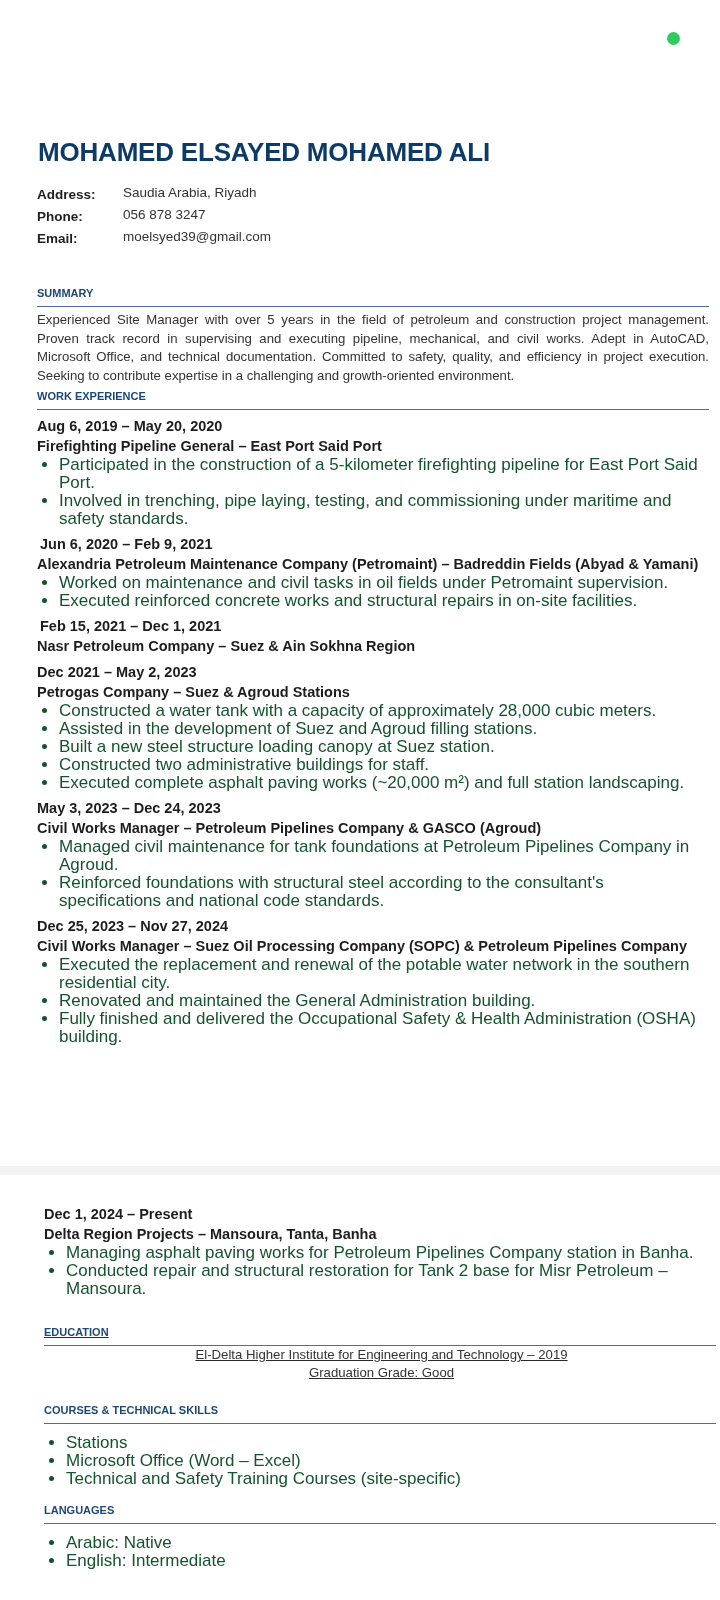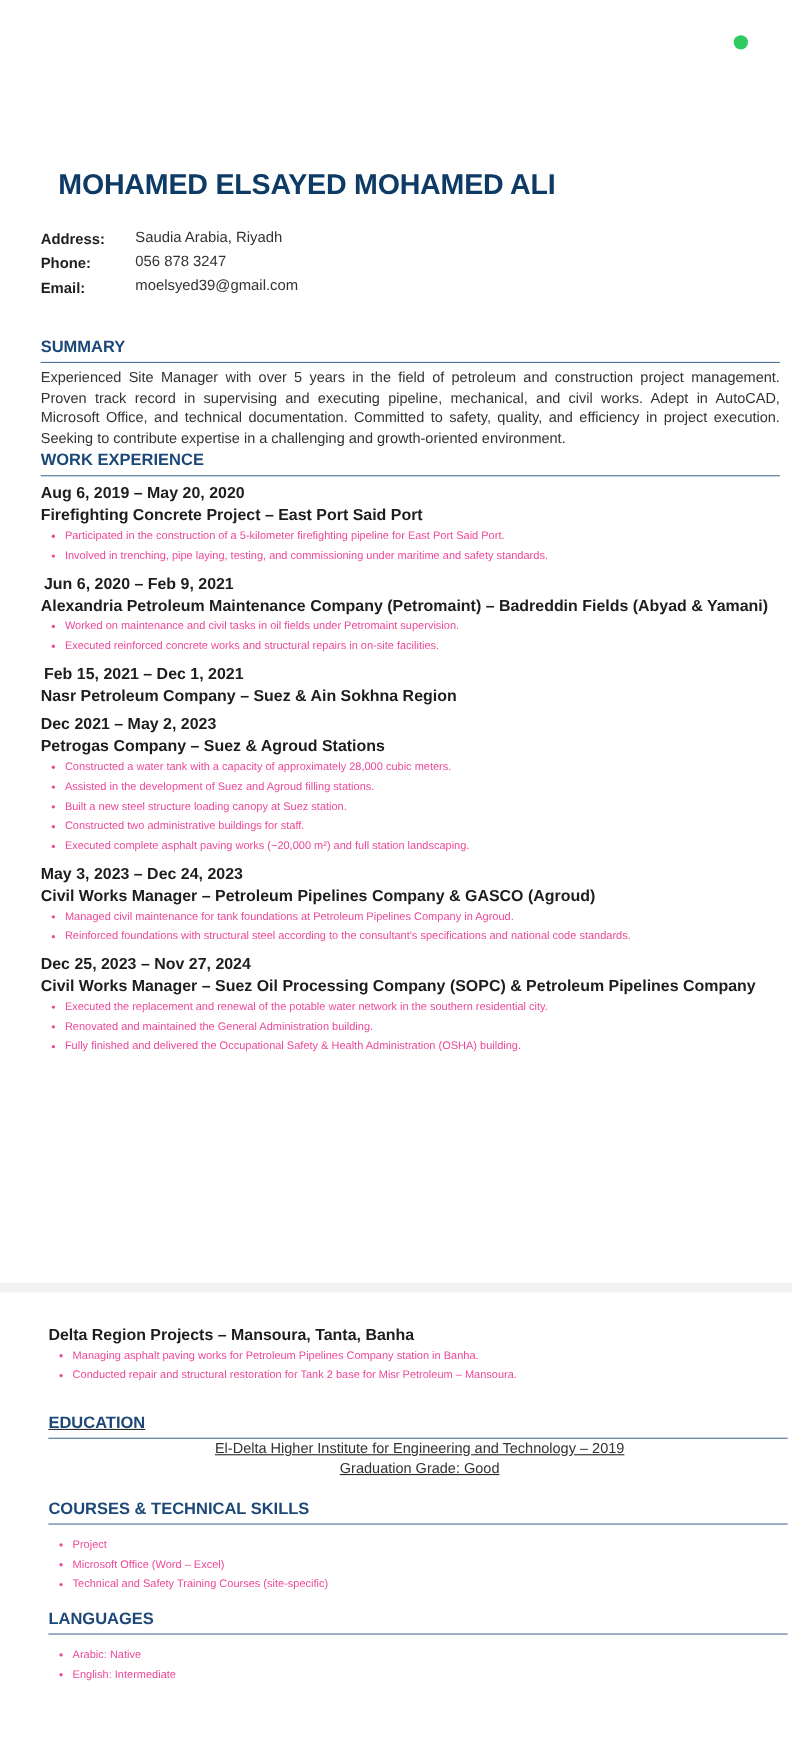--- a/index.html
+++ b/index.html
@@ -5,34 +5,34 @@
   html, body { margin: 0; padding: 0; }
   body {
     width: 720px; height: 1600px; background: #ffffff; position: relative; overflow: hidden;
     font-family: "Liberation Sans", sans-serif; color: #2a2a2a;
   }
   .status-dot { position: absolute; left: 667px; top: 32px; width: 13px; height: 13px; border-radius: 50%; background: #2ecc5e; }
   .page { position: absolute; left: 37px; width: 672px; }
   .page1 { top: 128px; }
   .page-gap { position: absolute; left: 0; top: 1166px; width: 720px; height: 9px; background: #f2f2f2; }
   .page2 { top: 1198px; left: 44px; width: 672px; }
-  h1 { margin: 16px; font-size: 26px; font-weight: 700; color: #0d3b66; letter-spacing: -0.2px; line-height: 46px; }
+  h1 { margin: 1px; font-size: 26px; font-weight: 700; color: #0d3b66; letter-spacing: -0.2px; line-height: 46px; }
   .contact { margin-top: 8px; font-size: 13.5px; }
   .contact-row { display: flex; line-height: 20px; }
   .contact-label { width: 86px; font-weight: 700; color: #1f1f1f; padding-top: 2px; }
   .contact-value { color: #333; }
-  .section-title { font-size: 15px; font-weight: 700; color: #1c4878; margin: 0; padding-bottom: 3px; border-bottom: 1.5px solid #4d6f96; line-height: 20px; }
+  .section-title { font-size: 11px; font-weight: 700; color: #1c4878; margin: 0; padding-bottom: 3px; border-bottom: 1.5px solid #4d6f96; line-height: 20px; }
   .summary { margin-top: 34px; }
   .summary p { margin: 4px 0 0 0; font-size: 13.2px; line-height: 18.5px; text-align: justify; color: #333; }
   .work { margin-top: 1px; }
   .job { margin-top: 6px; }
   .job-date { font-size: 14.5px; font-weight: 700; color: #1d1d1d; line-height: 20px; }
   .job-title { font-size: 14.5px; font-weight: 700; color: #1d1d1d; line-height: 20px; }
   ul { margin: 0; padding-left: 22px; }
-  li { font-size: 10px; line-height: 18px; color: #ec4899; }
+  li { font-size: 17px; line-height: 18px; color: #14532d; }
   ul.spaced li { line-height: 22.5px; }
   .edu { margin-top: 24px; text-decoration: underline; }
   .edu-degree { font-size: 14.5px; font-weight: 700; color: #1d1d1d; margin-top: 10px; line-height: 20px; }
   .edu-line { font-size: 13.2px; color: #333; line-height: 18px; padding-left: 3px; text-align: center; }
   .skills { margin-top: 18px; }
   .skills ul, .langs ul { margin-top: 10px; }
   .langs { margin-top: 12px; }
   .indent1 { padding-left: 3px; }
 </style>
 </head>
@@ -60,21 +60,21 @@
   <div class="summary">
     <h2 class="section-title">SUMMARY</h2>
     <p>Experienced Site Manager with over 5 years in the field of petroleum and construction project management. Proven track record in supervising and executing pipeline, mechanical, and civil works. Adept in AutoCAD, Microsoft Office, and technical documentation. Committed to safety, quality, and efficiency in project execution. Seeking to contribute expertise in a challenging and growth-oriented environment.</p>
   </div>
 
   <div class="work">
     <h2 class="section-title">WORK EXPERIENCE</h2>
     <div id="jobs-page1">
         <div class="job">
           <div class="job-date">Aug 6, 2019 – May 20, 2020</div>
-          <div class="job-title">Firefighting Concrete Project – East Port Said Port</div>
+          <div class="job-title">Firefighting Pipeline General – East Port Said Port</div>
           <ul>
             <li>Participated in the construction of a 5-kilometer firefighting pipeline for East Port Said Port.</li>
             <li>Involved in trenching, pipe laying, testing, and commissioning under maritime and safety standards.</li>
           </ul>
         </div>
         <div class="job">
           <div class="job-date indent1">Jun 6, 2020 – Feb 9, 2021</div>
           <div class="job-title">Alexandria Petroleum Maintenance Company (Petromaint) – Badreddin Fields (Abyad &amp; Yamani)</div>
           <ul>
             <li>Worked on maintenance and civil tasks in oil fields under Petromaint supervision.</li>
@@ -115,38 +115,39 @@
         </div>
       </div>
   </div>
 </div>
 
 <div class="page-gap"></div>
 
 <div class="page page2">
   <div id="jobs-page2">
       <div class="job">
+        <div class="job-date">Dec 1, 2024 – Present</div>
         <div class="job-title">Delta Region Projects – Mansoura, Tanta, Banha</div>
         <ul>
           <li>Managing asphalt paving works for Petroleum Pipelines Company station in Banha.</li>
           <li>Conducted repair and structural restoration for Tank 2 base for Misr Petroleum – Mansoura.</li>
         </ul>
       </div>
     </div>
 
   <div class="edu">
     <h2 class="section-title">EDUCATION</h2>
     <div class="edu-line">El-Delta Higher Institute for Engineering and Technology – 2019</div>
     <div class="edu-line">Graduation Grade: Good</div>
   </div>
 
   <div class="skills">
     <h2 class="section-title">COURSES &amp; TECHNICAL SKILLS</h2>
     <ul>
-      <li>Project</li>
+      <li>Stations</li>
       <li>Microsoft Office (Word – Excel)</li>
       <li>Technical and Safety Training Courses (site-specific)</li>
     </ul>
   </div>
 
   <div class="langs">
     <h2 class="section-title">LANGUAGES</h2>
     <ul>
       <li>Arabic: Native</li>
       <li>English: Intermediate</li>

